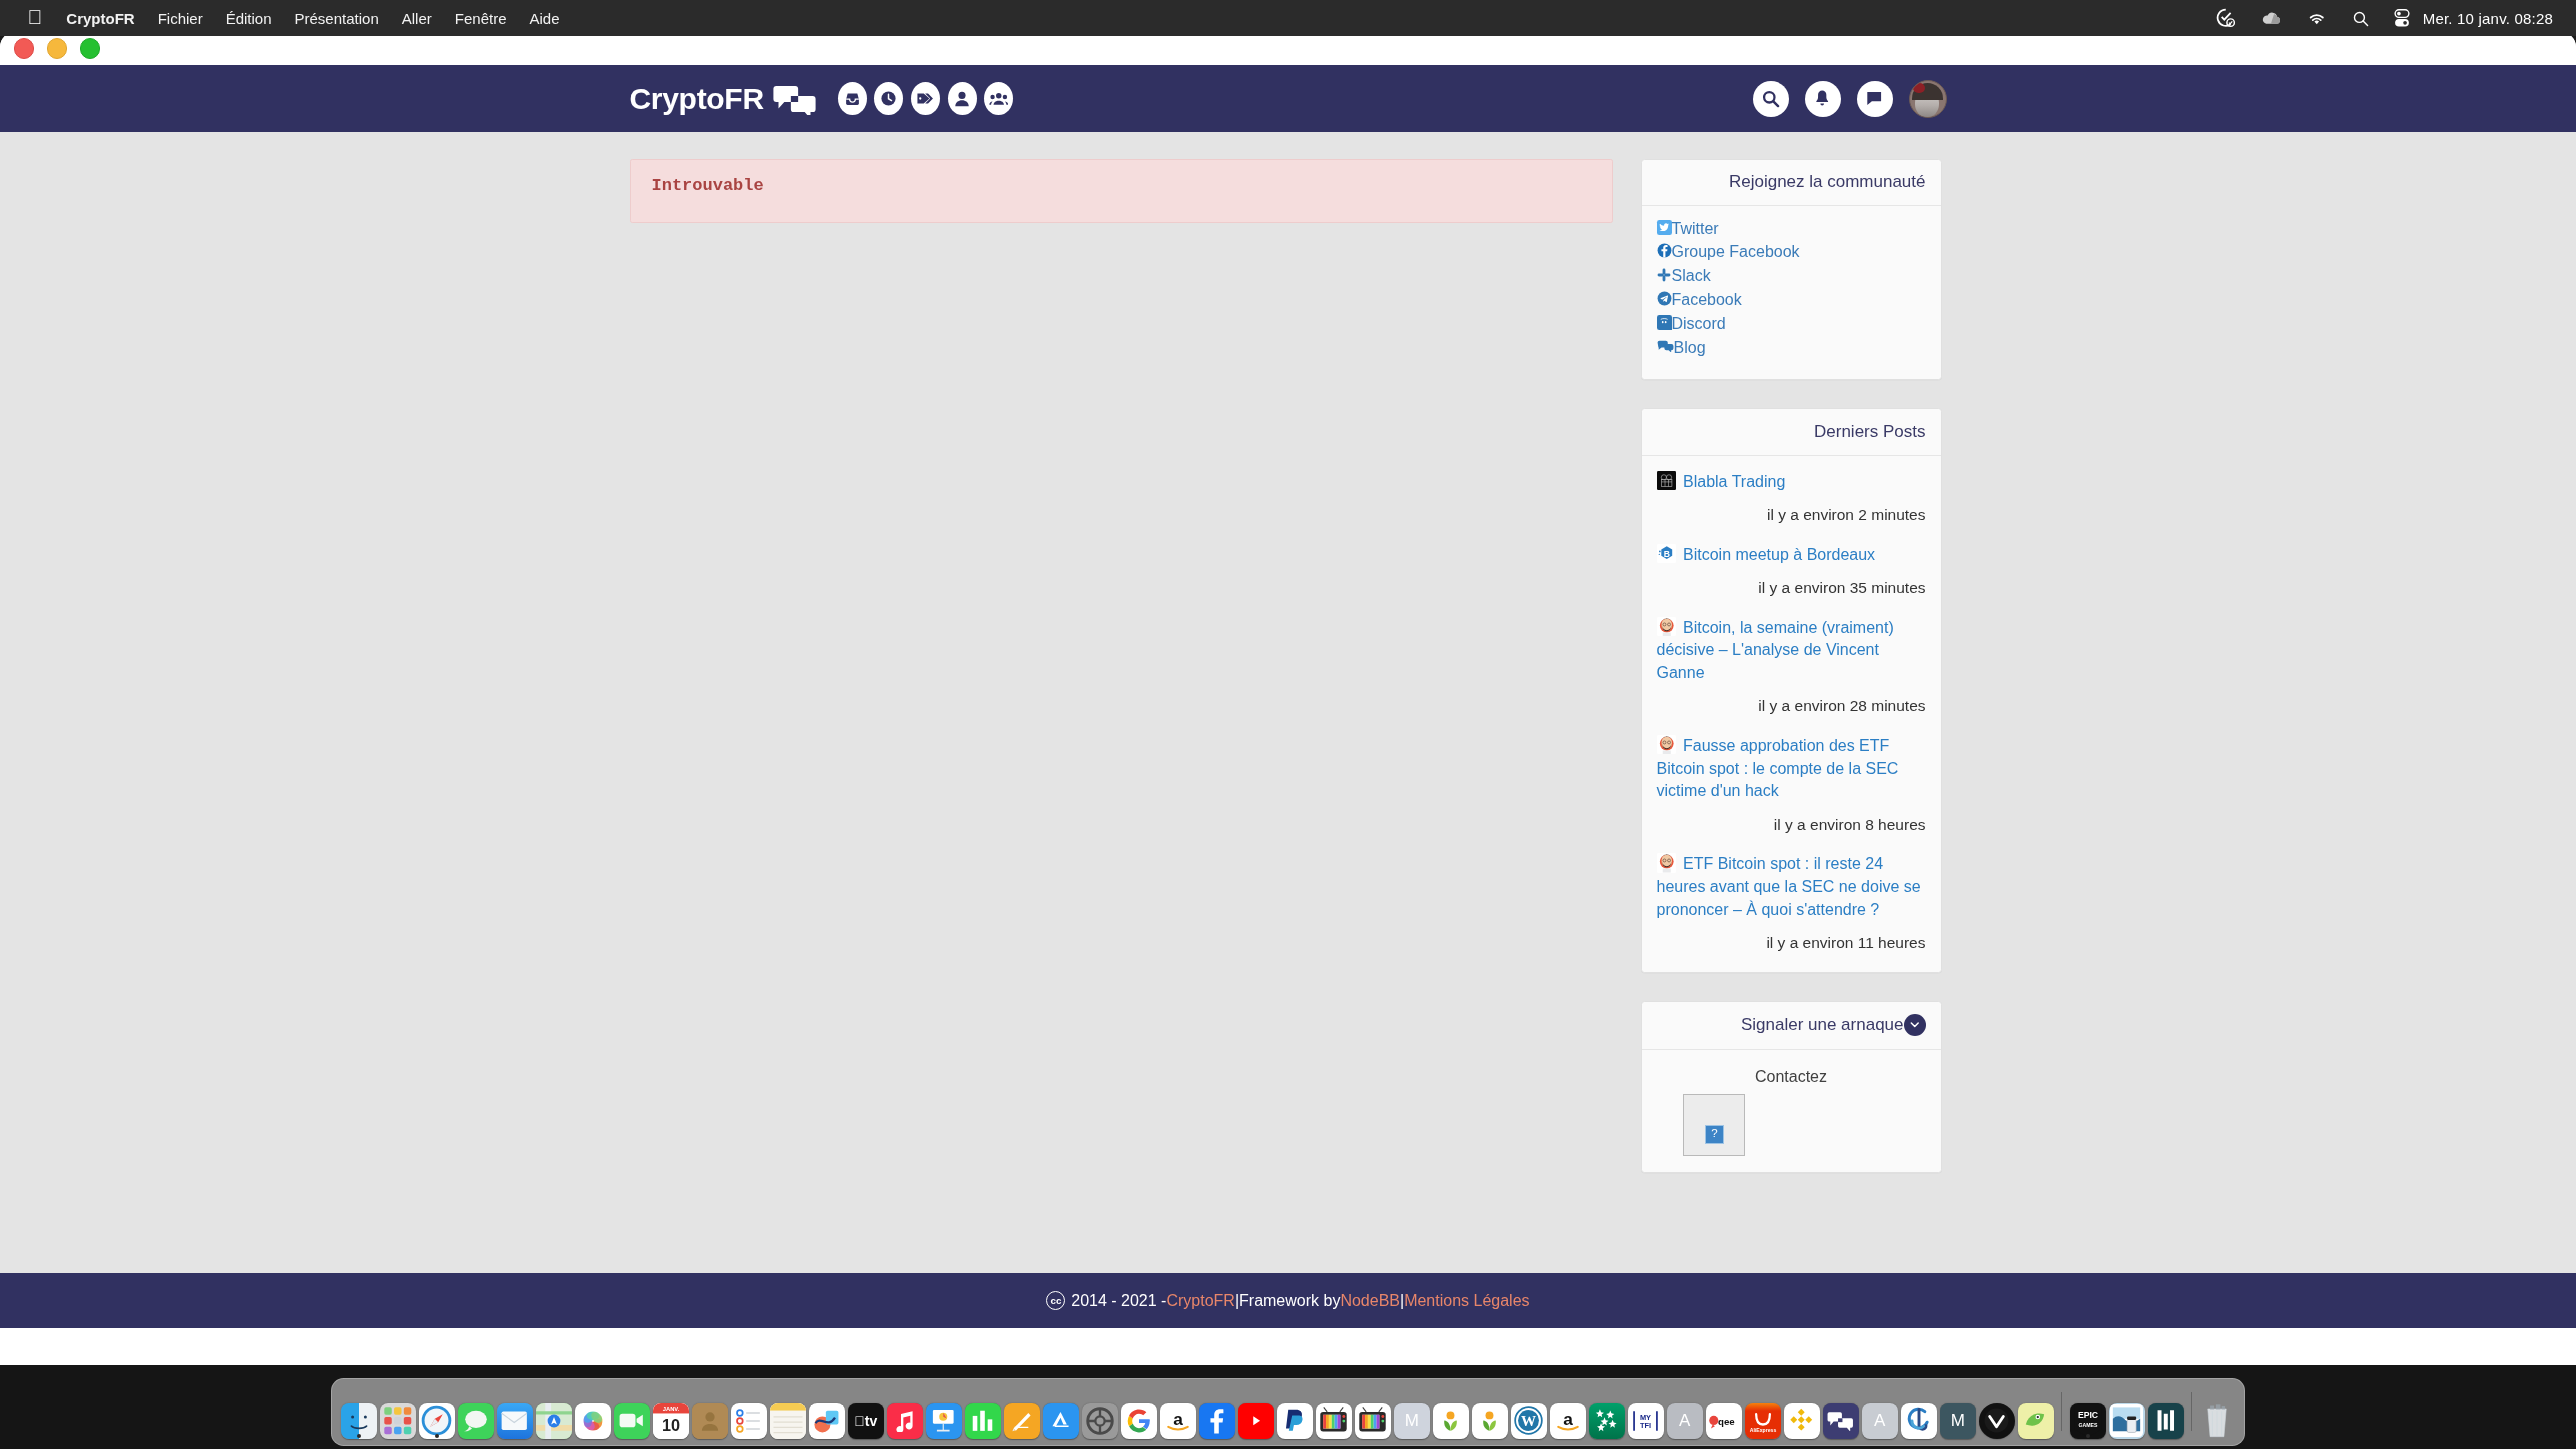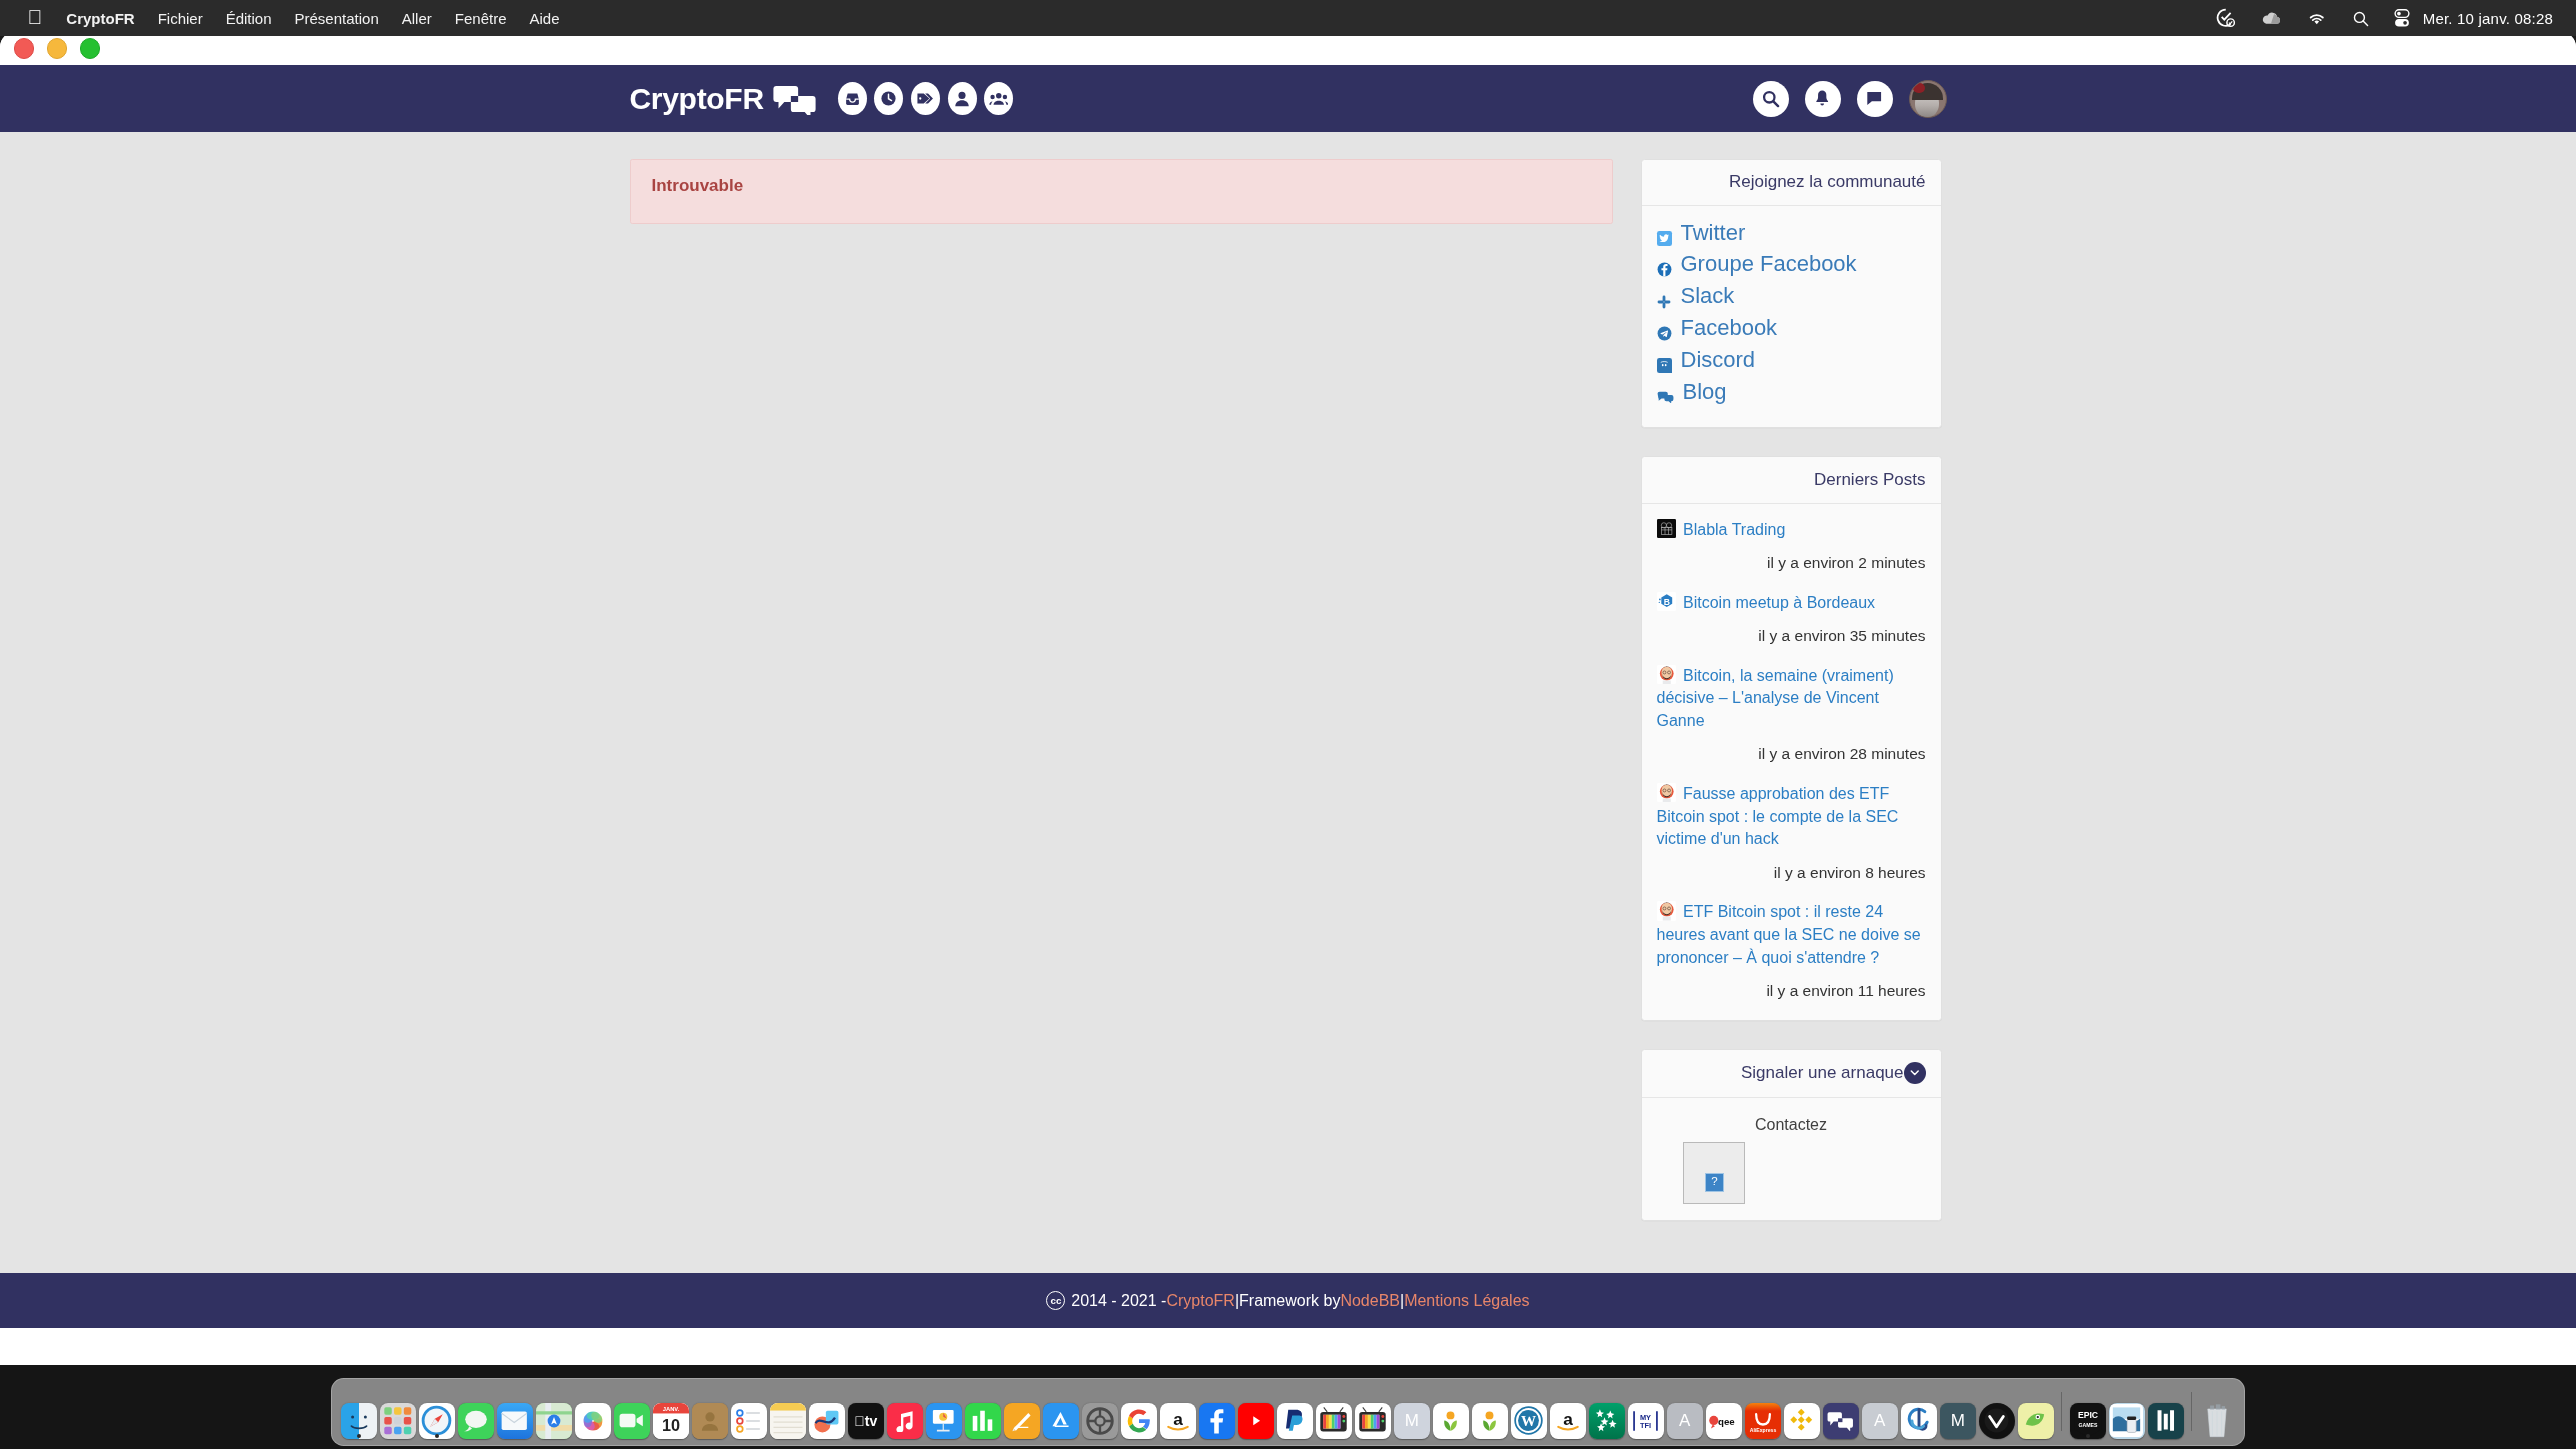--- a/index.html
+++ b/index.html
@@ -103,42 +103,42 @@
   }
   .col-main{width:983px;}
   .col-side{width:301px;}
 
   
   .alert{
     background:#f5dddd;border:0.6px solid #eecccc;border-radius:2.3px;
     padding:16px 21px 19.5px 21px;
   }
   .alert-title{
-    color:#a94442;font-size:17px;font-weight:bold;margin:0 0 8px 0;
+    color:#a94442;font-size:17px;font-weight:bold;margin:0 0 8px 0;font-family:Liberation Mono, monospace;
   }
   .alert-text{
     color:#a94442;font-size:17px;line-height:1.35;margin:0;
   }
   .alert-text a{color:#2a80c7;text-decoration:none;}
 
   
   .panel{
     background:#fafafa;border:0.6px solid #e0e0e0;border-radius:3.5px;margin-bottom:28px;
     box-shadow:0 0.6px 0.6px rgba(0,0,0,0.04);
   }
   .panel-head{
     padding:12.6px 15px;border-bottom:0.6px solid #e6e6e6;
     display:flex;align-items:center;justify-content:flex-end;
   }
   .panel-title{color:#3a3a66;font-size:17px;font-weight:normal;}
   .panel-body{padding:15px 15px 16px 15px;}
   .panel-body.community{padding:14px 15px 17px 15px;}
 
   .comm-row{
-    display:flex;align-items:flex-end;gap:9px;margin-bottom:5.8px;font-size:22px;
+    display:flex;align-items:flex-start;gap:0;margin-bottom:5.8px;font-size:16px;
   }
   .comm-row a{color:#3a7bb8;text-decoration:none;}
   .sq-icon{
     width:15px;height:15px;border-radius:2.3px;display:inline-flex;
     align-items:center;justify-content:center;flex:0 0 auto;
   }
 
   
   .post{margin-bottom:19.5px;}
   .post:last-child{margin-bottom:3.5px;}

